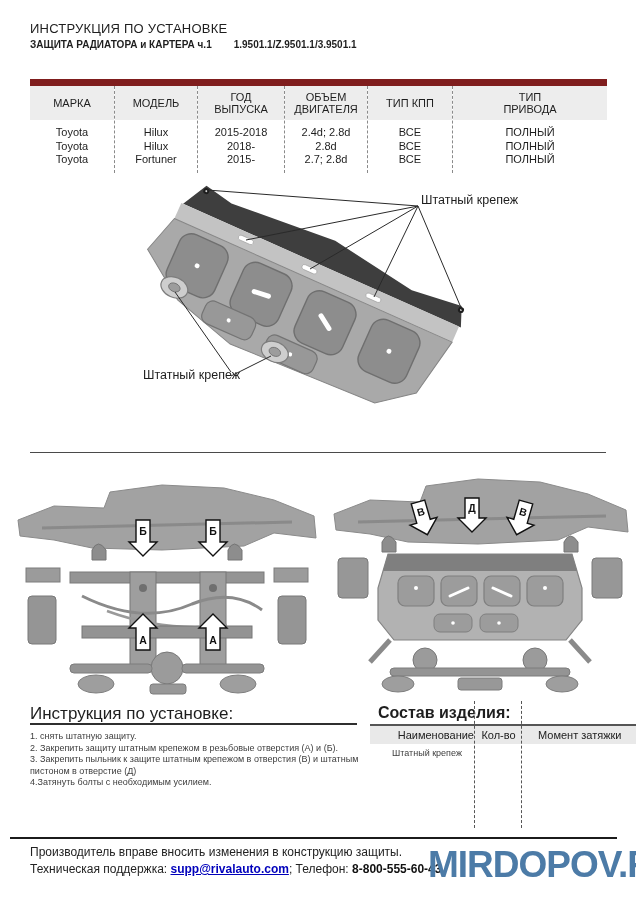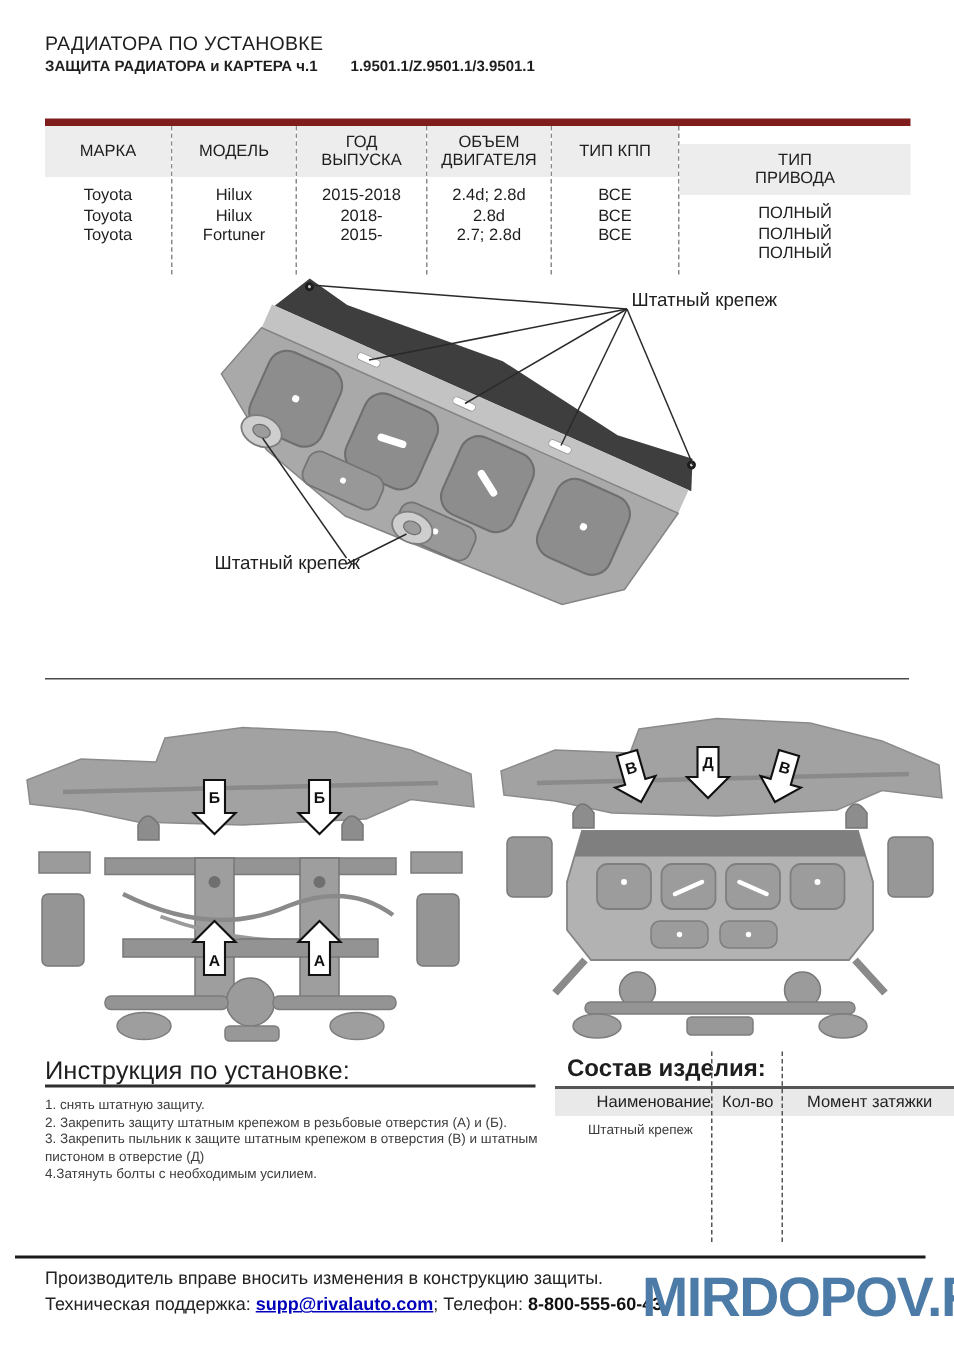--- a/index.html
+++ b/index.html
@@ -6,23 +6,23 @@
   .page{
     position:relative;width:636px;height:900px;margin:0 auto;background:#ffffff;
     font-family:"Liberation Sans", sans-serif;color:#1e1e1e;overflow:hidden;
   }
   .abs{position:absolute;}
   
   .hdr-line1{left:30px;top:21px;font-size:13px;letter-spacing:.2px;}
   .hdr-line2{left:30px;top:39px;font-size:10px;font-weight:bold;}
   .hdr-codes{margin-left:22px;}
   
-  .spec{left:30px;top:79px;width:577px;display:flex;border-top:5px solid #7f1d1d;}
+  .spec{left:30px;top:79px;width:577px;display:flex;border-top:7px solid #7f1d1d;}
   .spec .col{box-sizing:border-box;border-right:1px dashed #8a8a8a;padding-bottom:6px;}
-  .spec .col:last-child{border-right:none;margin-top:12px;}
+  .spec .col:last-child{border-right:none;}
   .spec .th{height:34px;display:flex;align-items:center;justify-content:center;
     background:#ededed;font-size:11px;text-align:center;white-space:pre-line;line-height:12px;}
   .spec .td{font-size:11px;line-height:13.5px;text-align:center;padding-top:6px;}
   .spec .td div{height:13.5px;}
   
   svg text{font-family:"Liberation Sans", sans-serif;}
   .lead{stroke:#2a2a2a;stroke-width:1;fill:none;}
   .calloutTxt{font-size:12.5px;fill:#1e1e1e;}
   .blockArrow{fill:#ffffff;stroke:#111;stroke-width:1.4;}
   .arrowLetter{font-size:10.5px;font-weight:bold;fill:#111;text-anchor:middle;}
@@ -48,21 +48,21 @@
   .foot-support{left:30px;top:862px;font-size:12px;color:#222;}
   .foot-support .email{color:#0000bb;font-weight:bold;text-decoration:underline;}
   .foot-support b{color:#111;}
   .watermark{left:428px;top:844px;font-size:37px;font-weight:bold;color:#4c7ba7;letter-spacing:-1px;white-space:nowrap;}
 </style>
 </head>
 <body>
 
 <div class="page">
 
-  <div class="abs hdr-line1">РАДИАТОРА ПО УСТАНОВКЕ</div>
+  <div class="abs hdr-line1">ИНСТРУКЦИЯ ПО УСТАНОВКЕ</div>
   <div class="abs hdr-line2">
     <span>ЗАЩИТА РАДИАТОРА и КАРТЕРА  ч.1</span><span class="hdr-codes">1.9501.1/Z.9501.1/3.9501.1</span>
   </div>
 
   <div class="abs spec">
     <div class="col" style="width:85px">
       <div class="th">МАРКА</div>
       <div class="td">
         <div>Toyota</div>
         <div>Toyota</div>

